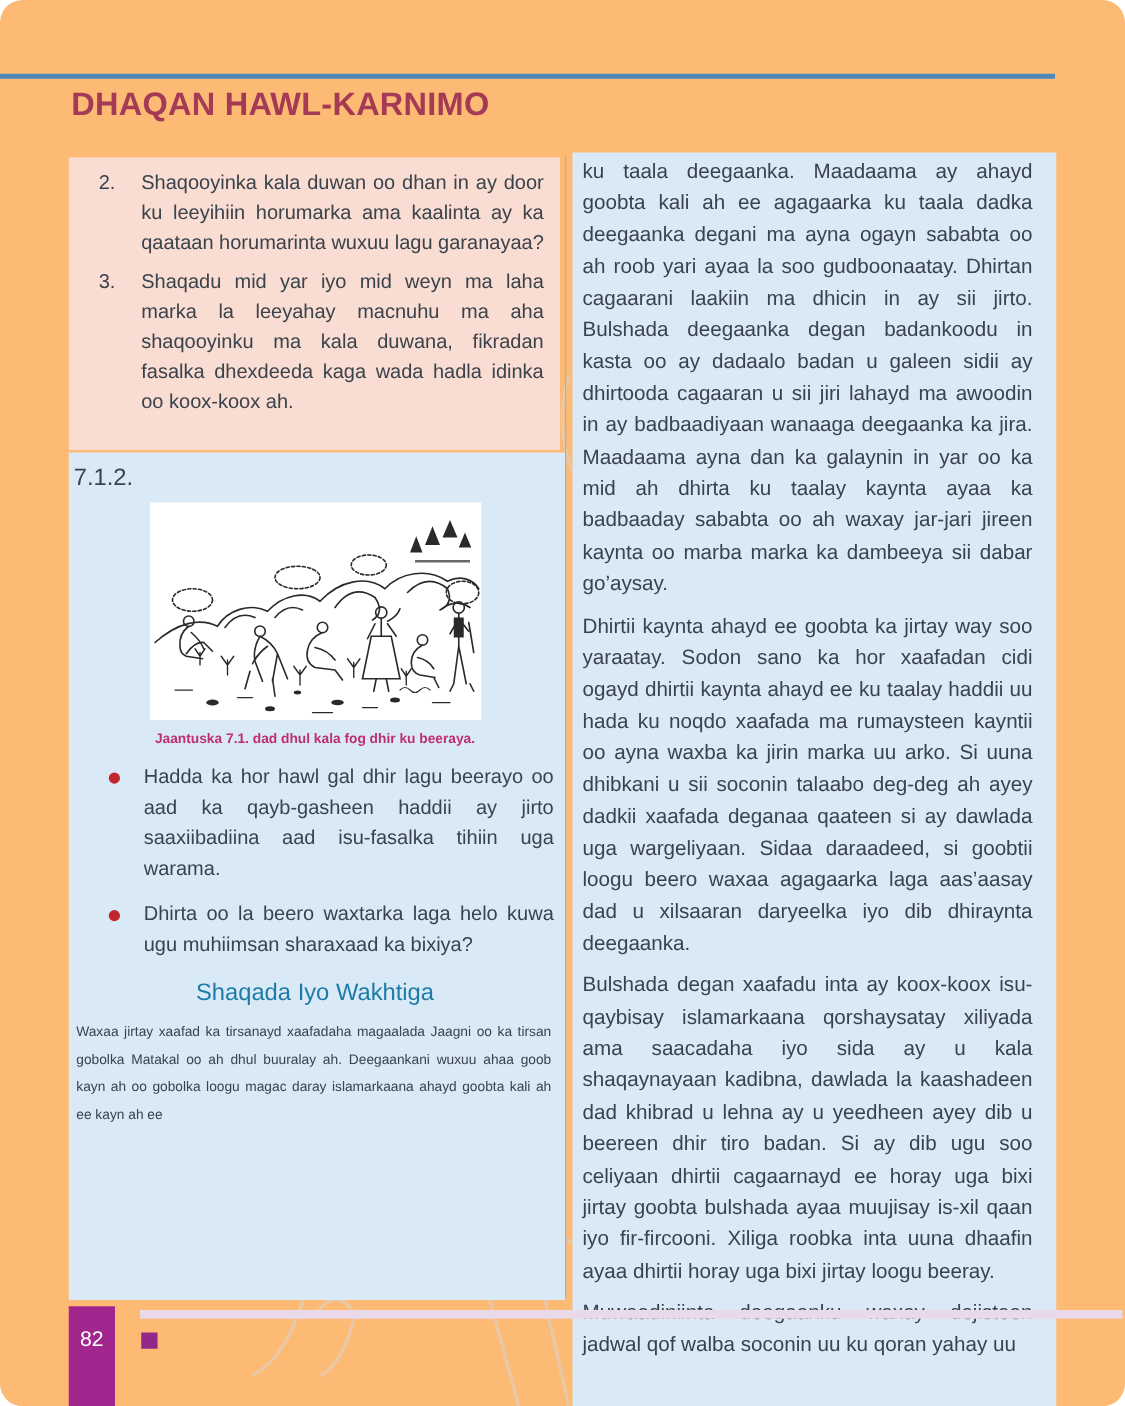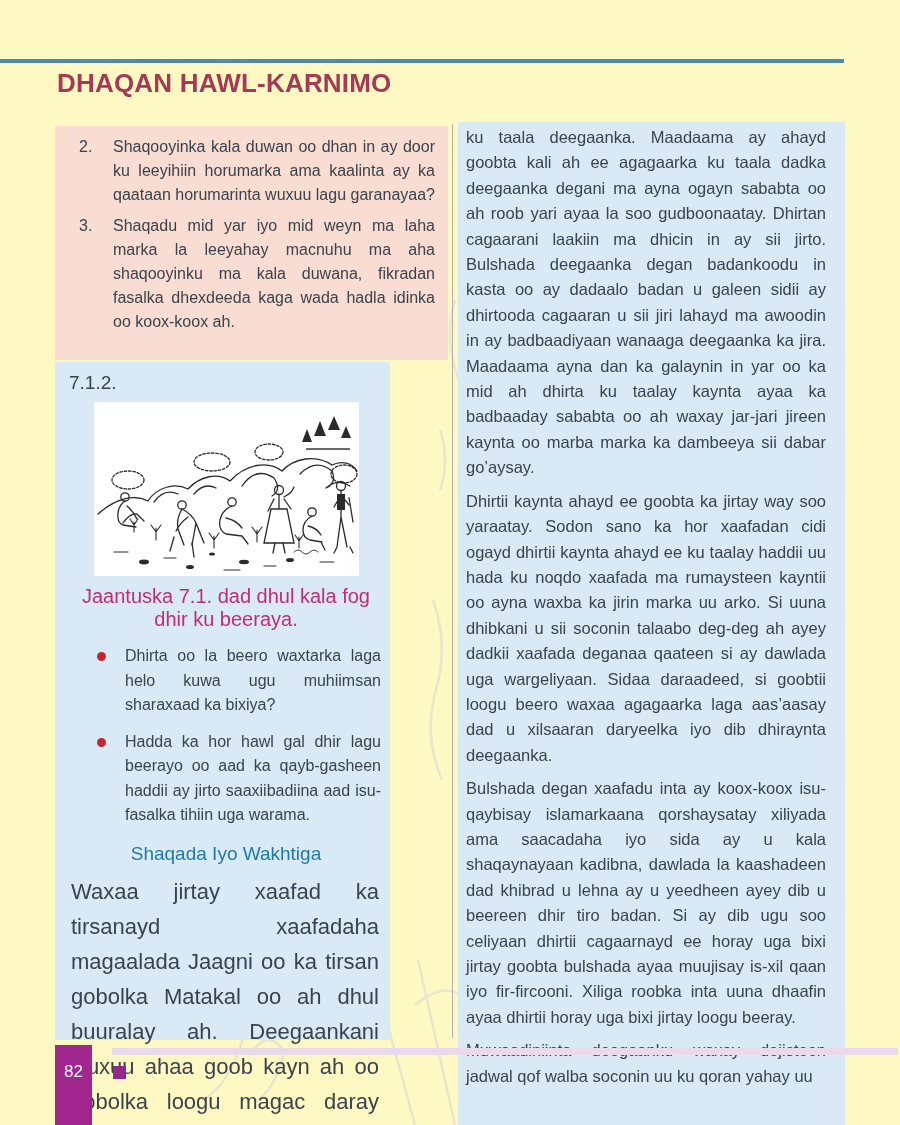--- a/index.html
+++ b/index.html
@@ -1,40 +1,40 @@
 <!DOCTYPE html>
 <html><head>
 <meta charset="utf-8">
 <style>
   html,body{margin:0;padding:0;background:#ffffff;}
-  .page{position:relative;width:900px;height:1125px;background:#fef9c3;overflow:hidden;
-        font-family:"Liberation Sans", sans-serif;color:#3a434c;}
+  .page{position:relative;width:900px;height:1125px;background:#fdba74;overflow:hidden;
+        font-family:"Liberation Sans", sans-serif;color:#3a434c;border-radius:18px;}
   .top-rule{position:absolute;left:0;top:59px;width:844px;height:4px;background:#4d88b6;}
   .page-title{position:absolute;left:57px;top:68px;margin:0;font-size:26px;font-weight:600;
         letter-spacing:0.2px;color:#a43a55;}
   
   .question-box{position:absolute;left:55px;top:126px;width:393px;height:234px;background:#f9dcd2;
         box-sizing:border-box;padding:9px 13px 8px 24px;}
   .q-item{display:flex;margin-bottom:7px;font-size:16px;line-height:24px;}
   .q-num{flex:0 0 34px;}
   .q-text{flex:1;text-align:justify;}
-  .section-box{position:absolute;left:55px;top:362px;width:335px;height:678px;background:#d9eaf6;
-        box-sizing:border-box;padding:8px 7px 0 14px;}
+  .section-box{position:absolute;left:55px;top:362px;width:397px;height:678px;background:#d9eaf6;
+        box-sizing:border-box;padding:8px 7px 0 4px;}
   .sec-row{display:flex;align-items:baseline;margin:2px 0 8px 0;}
   .sec-num{flex:0 0 68px;font-size:19px;color:#3a434c;}
   .sec-title{font-size:19.5px;font-weight:bold;color:#d42e8d;}
   .figure-frame{width:265px;height:174px;background:#ffffff;margin:2px auto 0 auto;}
   .figure-frame svg{display:block;width:265px;height:174px;}
-  .figure-caption{margin-top:9px;text-align:center;font-size:20px;font-weight:400;color:#bf2e72;}
+  .figure-caption{margin-top:9px;text-align:center;font-size:11px;font-weight:700;color:#bf2e72;}
   .bullets{margin-top:13px;}
   .bullet-item{display:flex;margin:0 0 12px 0;padding-left:28px;font-size:16px;line-height:24.5px;}
   .bullet-dot{flex:0 0 9px;width:9px;height:9px;border-radius:50%;background:#c1272d;margin:8px 19px 0 0;}
   .bullet-text{flex:1;text-align:justify;padding-right:2px;}
   .subheading{text-align:center;font-size:19px;font-weight:normal;color:#1e7ba9;margin:15px 0 9px 0;}
-  .left-para{margin:0;padding:0 4px 0 2px;font-size:22px;line-height:35px;text-align:justify;}
+  .left-para{margin:0;padding:0 4px 0 2px;font-size:11px;line-height:22px;text-align:justify;}
   
   .col-divider{position:absolute;left:452px;top:124px;width:1px;height:914px;background:#b0b0b0;}
   .right-col{position:absolute;left:458px;top:122px;width:387px;height:1039px;background:#d9eaf6;
         box-sizing:border-box;padding:3px 19px 0 8px;}
   .right-col p{margin:0 0 8px 0;font-size:16.5px;line-height:25.4px;text-align:justify;}
   
   .page-num-box{position:absolute;left:55px;top:1045px;width:37px;height:80px;background:#a1278e;
         color:#ffffff;font-size:17px;display:flex;justify-content:center;align-items:flex-start;
         padding-top:17px;box-sizing:border-box;}
   .footer-bar{position:absolute;left:112px;top:1048px;width:786px;height:7px;background:#ead9e9;}
@@ -140,25 +140,25 @@
           <path d="M200,150 q4,-4 8,0 q4,4 8,0 q4,-4 8,0" stroke-width="0.9"></path>
         </g>
       </svg>
     </div>
 
     <div class="figure-caption">Jaantuska 7.1. dad dhul kala fog dhir ku beeraya.</div>
 
     <div class="bullets">
       <div class="bullet-item">
         <span class="bullet-dot"></span>
-        <span class="bullet-text">Dhirta oo la beero waxtarka laga helo kuwa ugu muhiimsan sharaxaad ka bixiya?</span>
+        <span class="bullet-text">Hadda ka hor hawl gal dhir lagu beerayo oo aad ka qayb-gasheen haddii ay jirto saaxiibadiina aad isu-fasalka tihiin uga warama.</span>
       </div>
       <div class="bullet-item">
         <span class="bullet-dot"></span>
-        <span class="bullet-text">Hadda ka hor hawl gal dhir lagu beerayo oo aad ka qayb-gasheen haddii ay jirto saaxiibadiina aad isu-fasalka tihiin uga warama.</span>
+        <span class="bullet-text">Dhirta oo la beero waxtarka laga helo kuwa ugu muhiimsan sharaxaad ka bixiya?</span>
       </div>
     </div>
 
     <div class="subheading">Shaqada Iyo Wakhtiga</div>
     <p class="left-para">Waxaa jirtay xaafad ka tirsanayd xaafadaha magaalada Jaagni oo ka tirsan gobolka Matakal oo ah dhul buuralay ah. Deegaankani wuxuu ahaa goob kayn ah oo gobolka loogu magac daray islamarkaana ahayd goobta kali ah ee kayn ah ee</p>
   </div>
 
   <div class="col-divider"></div>
 
   <div class="right-col">

